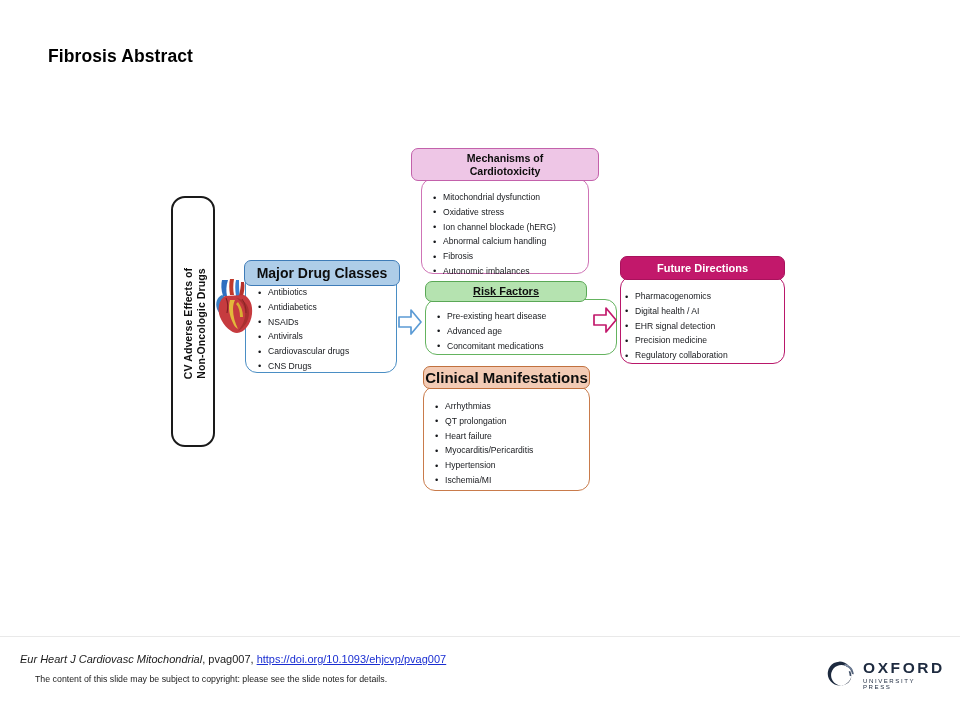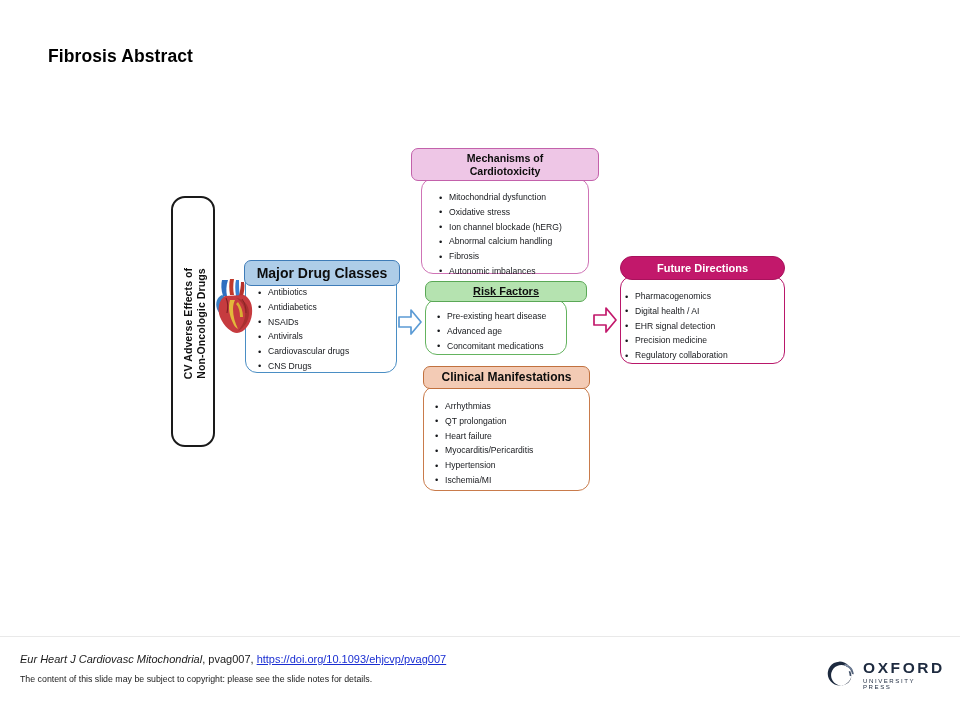--- a/index.html
+++ b/index.html
@@ -139,60 +139,60 @@
     left: 411px; top: 148px; width: 188px; height: 33px;
     background: #eec6e6;
     border: 1.4px solid #c361ab;
     font-size: 10.6px;
     color: #0d0d0d;
     flex-direction: column;
   }
   .body-mech {
     left: 421px; top: 178px; width: 168px; height: 96px;
     border: 1.5px solid #cf74b6;
-    padding: 11px 0 0 17px;
+    padding: 11px 0 0 11px;
   }
 
   
   .hdr-risk {
     left: 425px; top: 281px; width: 162px; height: 21px;
     background: #b5e3b0;
     border: 1.4px solid #5aa856;
     font-size: 11px;
     color: #0d0d0d;
     text-decoration: underline;
   }
   .body-risk {
-    left: 425px; top: 299px; width: 142px; height: 56px;
+    left: 425px; top: 299px; width: 192px; height: 56px;
     border: 1.5px solid #64b35f;
     padding: 9px 16px 0 11px;
   }
 
   
   .hdr-clin {
     left: 423px; top: 366px; width: 167px; height: 23px;
     background: #f3cbb5;
     border: 1.4px solid #c1713f;
-    font-size: 12px;
+    font-size: 15px;
     color: #0d0d0d;
   }
   .body-clin {
     left: 423px; top: 386px; width: 167px; height: 105px;
     border: 1.5px solid #c97b4b;
     padding: 12px 16px 0 11px;
   }
 
   
   .hdr-future {
     left: 620px; top: 256px; width: 165px; height: 24px;
     background: #c2186b;
     border: 1.4px solid #a8125c;
     font-size: 11px;
     color: #ffffff;
-    border-radius: 12px;
+    border-radius: 7px;
   }
   .body-future {
     left: 620px; top: 276px; width: 165px; height: 88px;
     border: 1.5px solid #b9176a;
     padding: 12px 0 0 4px;
   }
 
   
   .arrow {
     position: absolute;
@@ -226,20 +226,21 @@
   .citation .doi-link {
     color: #1a2ed2;
     text-decoration: underline;
   }
   .copyright {
     margin-top: 7px;
     font-size: 8.8px;
     line-height: 1.3;
     color: #1a1a1a;
     white-space: nowrap;
+    margin-left: 15px;
   }
 
   
   .oup-logo {
     position: absolute;
     left: 826px;
     top: 658px;
     width: 118px;
     height: 34px;
     display: flex;

